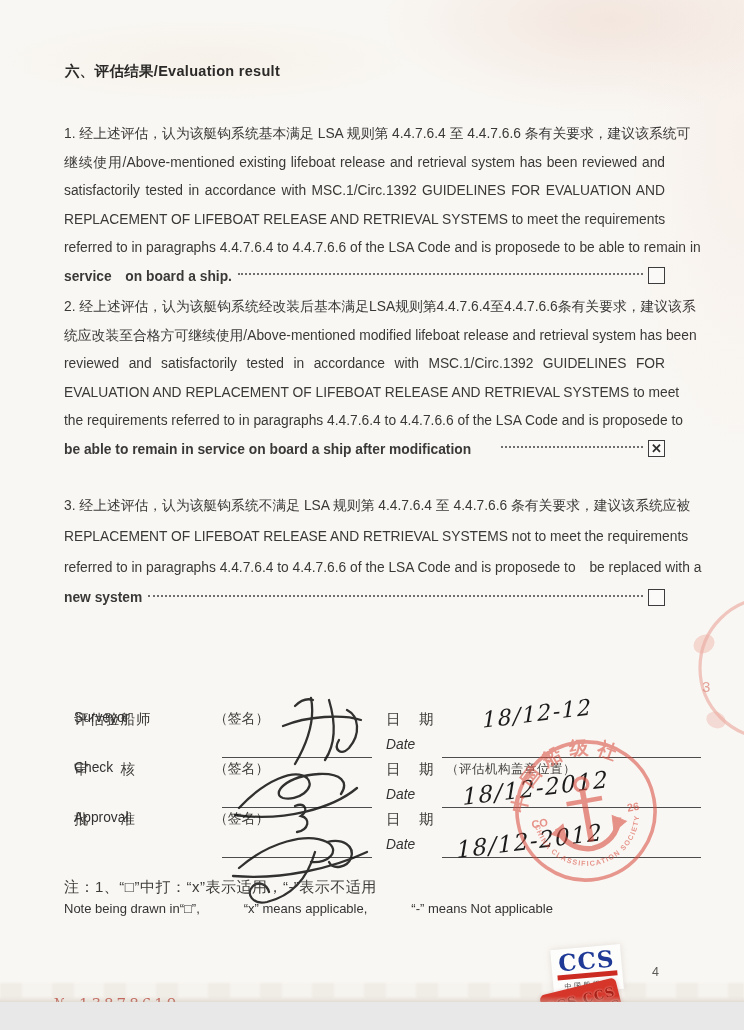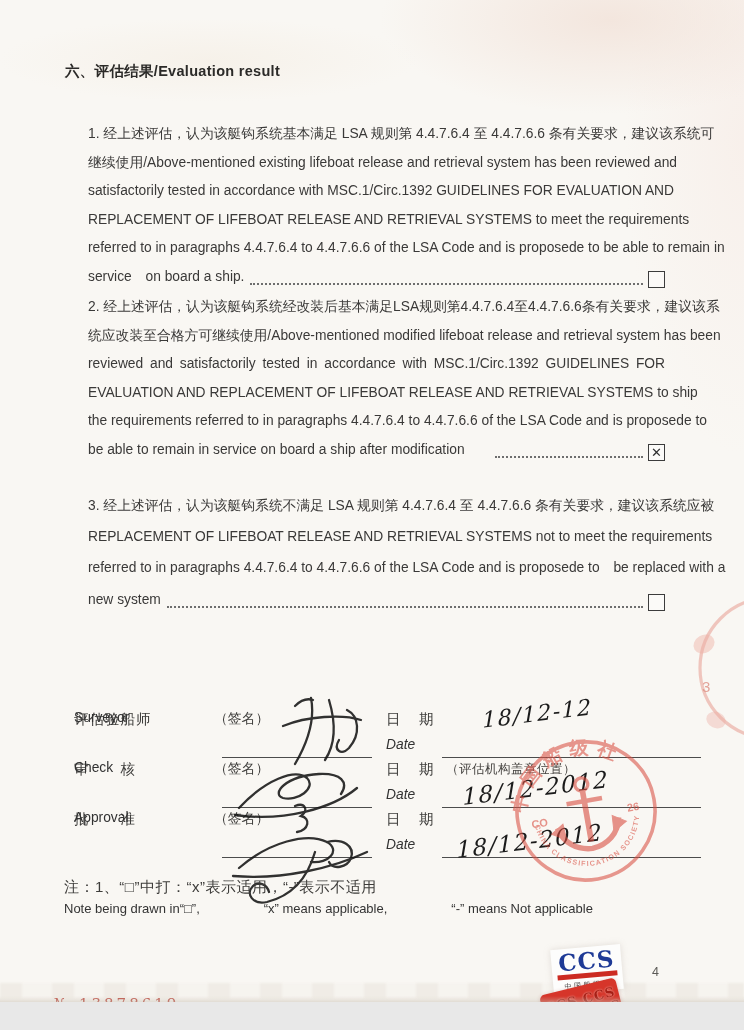--- a/index.html
+++ b/index.html
@@ -7,42 +7,42 @@
     position:relative;width:744px;height:1002px;overflow:hidden;
     font-family:"Liberation Sans",sans-serif;color:#3a3938;
     background:
       radial-gradient(ellipse 320px 130px at 82% 2%, rgba(242,227,218,.85), rgba(242,227,218,0) 72%),
       radial-gradient(ellipse 160px 420px at 100% 14%, rgba(246,231,225,.45), rgba(246,231,225,0) 75%),
       radial-gradient(ellipse 300px 60px at 28% 6%, rgba(238,224,205,.25), rgba(238,224,205,0) 70%),
       linear-gradient(#f9f7f3,#f9f7f3);
   }
   .title{position:absolute;left:65px;top:62px;font-size:14.5px;font-weight:bold;color:#2b2a28;letter-spacing:.3px;}
   .para{position:absolute;left:64px;width:601px;}
-  .pline{display:block;height:28.5px;line-height:28.5px;font-size:13.8px;text-align:justify;text-align-last:justify;white-space:nowrap;color:#3a3938;margin-left:24px;}
+  .pline{display:block;height:28.5px;line-height:28.5px;font-size:13.8px;text-align:justify;text-align-last:justify;white-space:nowrap;color:#3a3938;}
   .para3 .pline{height:31px;line-height:31px;}
-  .pline-last{display:flex;align-items:flex-end;text-align:left;text-align-last:left;}
+  .pline-last{display:flex;align-items:center;text-align:left;text-align-last:left;font-weight:bold;}
   .tail{white-space:nowrap;line-height:28.5px;}
   .leader{flex:1;border-bottom:2px dotted #6e6e6e;margin:0 5px 6px 6px;height:1px;}
   .cbox{width:15px;height:15px;border:1.7px solid #3c3c3c;margin-bottom:3px;display:flex;align-items:center;justify-content:center;
         font-size:13px;color:#2e2e2e;line-height:1;background:rgba(255,255,255,.4);}
   
   .sig-row{position:absolute;left:65px;width:627px;height:58px;margin-left:9px;}
   .lz{position:absolute;left:0;top:2;font-size:14.5px;letter-spacing:1px;color:#3d3c3a;}
   .le{position:absolute;left:0;top:27;font-size:13.8px;color:#323232;text-align:center;}
   .sh{position:absolute;left:140px;top:2;font-size:13.8px;color:#3d3c3a;}
   .sl{position:absolute;left:148px;top:47px;width:150px;border-bottom:1.4px solid #4c4c4c;}
   .dz{position:absolute;left:312px;top:2;font-size:14.5px;letter-spacing:2px;color:#3d3c3a;}
   .de{position:absolute;left:312px;top:27px;font-size:13.8px;color:#323232;font-style:italic;}
   .dl{position:absolute;left:368px;top:47px;width:259px;border-bottom:1.4px solid #4c4c4c;}
   .stamp-note{position:absolute;left:372px;top:1px;font-size:12.5px;color:#44423f;letter-spacing:.5px;}
   .hand{position:absolute;font-family:"DejaVu Serif",serif;font-style:italic;font-size:22px;color:#1b1b1b;
         transform:rotate(-7deg) skewX(-6deg);letter-spacing:1.5px;white-space:nowrap;}
   
   .note-zh{position:absolute;left:64px;top:878px;font-size:15px;color:#3d3c3a;letter-spacing:.5px;}
-  .note-en{position:absolute;left:64px;top:901px;font-size:13px;color:#333;display:flex;gap:64px;}
+  .note-en{position:absolute;left:64px;top:901px;font-size:13px;color:#333;display:flex;gap:44px;}
   
   .stamp-svg{position:absolute;left:497px;top:727px;pointer-events:none;}
   .partial-stamp-svg{position:absolute;left:660px;top:588px;pointer-events:none;}
   .sig-svg{position:absolute;left:195px;top:678px;pointer-events:none;}
   
   .ccs-box{position:absolute;left:552px;top:947px;width:62px;background:#fdfdfc;padding:3px 4px 2px;transform:rotate(-5deg);
            box-shadow:0 0 6px rgba(180,170,160,.35);text-align:center;}
   .ccs-text{font-family:"DejaVu Serif",serif;font-weight:bold;font-size:23px;line-height:22px;color:#1e3a96;letter-spacing:1px;}
   .ccs-bar{height:5px;background:#cc2b22;margin:1px 1px 2px;}
   .ccs-sub{font-size:7px;color:#3a3a3a;letter-spacing:2.5px;}
@@ -77,21 +77,21 @@
       <span class="cbox">
           <span></span>
         </span>
     </div>
   </div>
 
   <div class="para" style="top:293px">
     <div class="pline">2. 经上述评估，认为该艇钩系统经改装后基本满足LSA规则第4.4.7.6.4至4.4.7.6.6条有关要求，建议该系</div>
     <div class="pline">统应改装至合格方可继续使用/Above-mentioned modified lifeboat release and retrieval system has been</div>
     <div class="pline">reviewed and satisfactorily tested in accordance with MSC.1/Circ.1392 GUIDELINES FOR</div>
-    <div class="pline">EVALUATION AND REPLACEMENT OF LIFEBOAT RELEASE AND RETRIEVAL SYSTEMS to ship</div>
+    <div class="pline">EVALUATION AND REPLACEMENT OF LIFEBOAT RELEASE AND RETRIEVAL SYSTEMS to meet</div>
     <div class="pline">the requirements referred to in paragraphs 4.4.7.6.4 to 4.4.7.6.6 of the LSA Code and is proposede to</div>
     <div class="pline pline-last">
       <span class="tail">be able to remain in service on board a ship after modification</span>
       <span class="leader" style="margin-left:30px"></span>
       <span class="cbox">
           <span>✕</span>
         </span>
     </div>
   </div>
 

